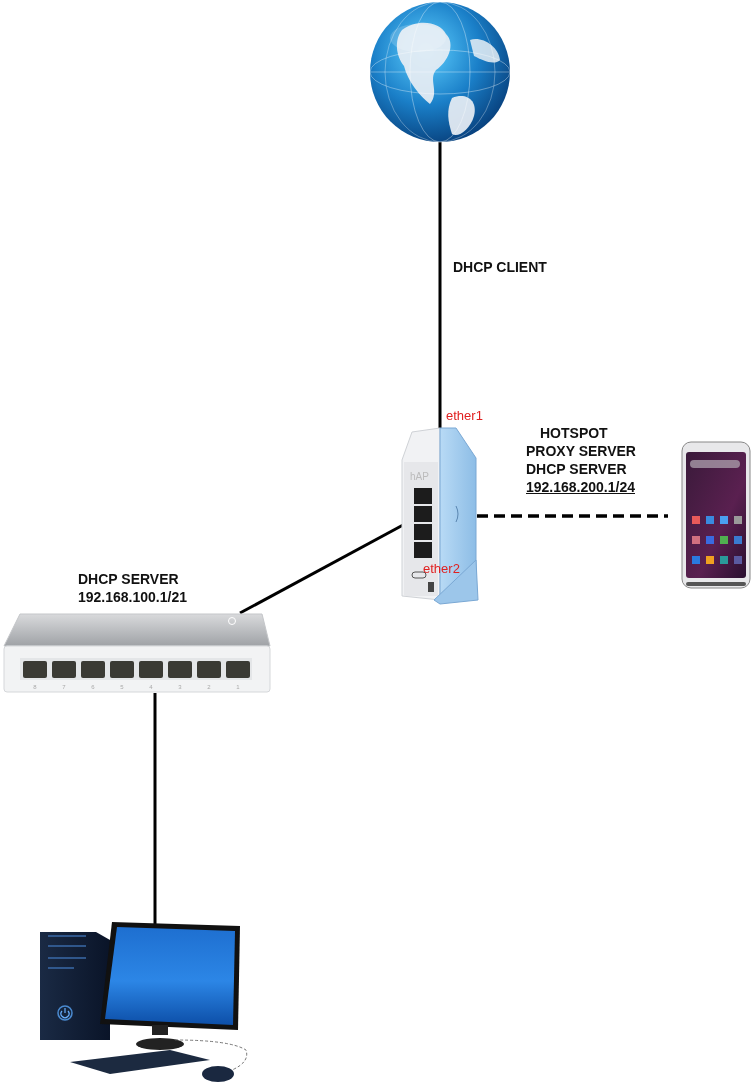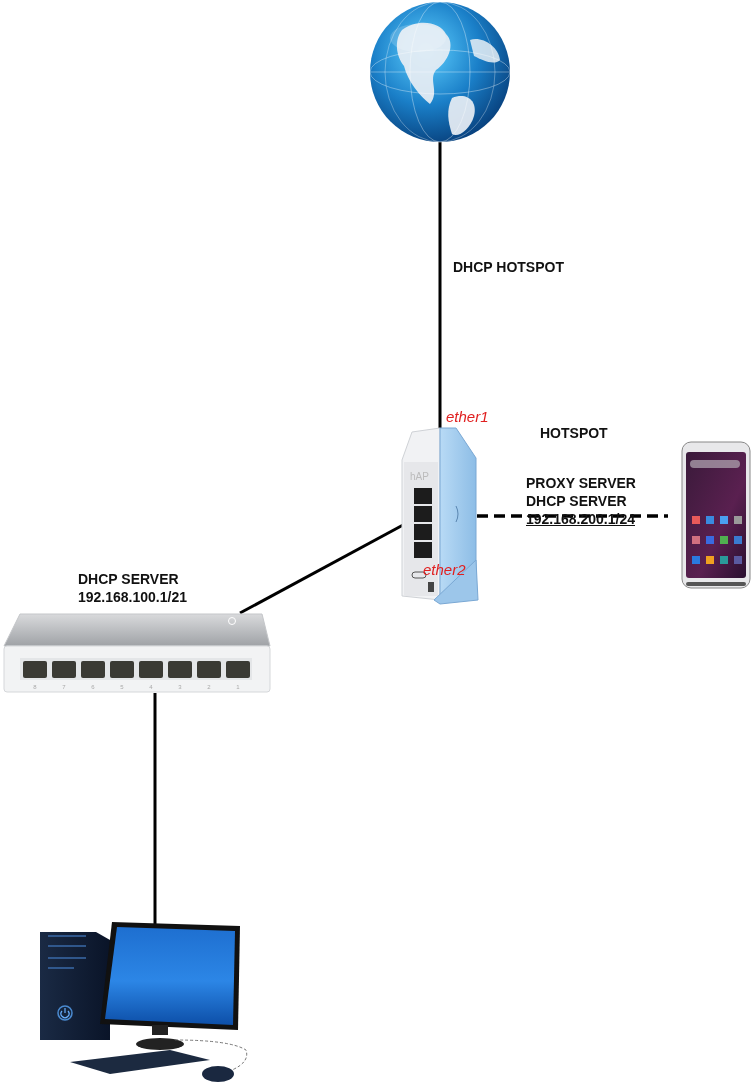--- a/index.html
+++ b/index.html
@@ -1,21 +1,21 @@
 <!DOCTYPE html>
 <html><head>
 <meta charset="utf-8">
 <style>
   html, body { margin: 0; padding: 0; background: #ffffff; }
   body { width: 752px; height: 1088px; position: relative; overflow: hidden;
          font-family: "Liberation Sans", sans-serif; }
   .canvas { position: absolute; left: 0; top: 0; width: 752px; height: 1088px; }
   .label { position: absolute; font-weight: bold; font-size: 14px; color: #111; line-height: 18px;
            font-family: "Liberation Sans", sans-serif; white-space: nowrap; }
-  .port-label { position: absolute; font-size: 15px; color: #e02020; font-family: "Liberation Sans", sans-serif; font-style: italic; }
+  .port-label { position: absolute; font-size: 13px; color: #e02020; font-family: "Liberation Sans", sans-serif; }
 </style>
 </head>
 <body>
 
 <svg class="canvas" viewBox="0 0 752 1088">
   <defs>
     <radialGradient id="globeGrad" cx="40%" cy="35%" r="70%">
       <stop offset="0%" stop-color="#5fd0ff"></stop>
       <stop offset="55%" stop-color="#1a7fc8"></stop>
       <stop offset="100%" stop-color="#073e7a"></stop>
@@ -136,28 +136,28 @@
     <path d="M112 922 L240 926 L238 1030 L100 1024 Z" fill="#111"></path>
     <path d="M117 927 L235 931 L233 1025 L105 1019 Z" fill="url(#screenGrad)"></path>
     <rect x="152" y="1025" width="16" height="10" fill="#222"></rect>
     <ellipse cx="160" cy="1044" rx="24" ry="6" fill="#222"></ellipse>
     <path d="M70 1062 L170 1050 L210 1060 L110 1074 Z" fill="#1c2a40"></path>
     <ellipse cx="218" cy="1074" rx="16" ry="8" fill="#1a2840"></ellipse>
     <path d="M175 1040 Q230 1040 246 1050 Q250 1062 232 1070" fill="none" stroke="#555" stroke-width="0.8" stroke-dasharray="3,2"></path>
   </g>
 </svg>
 
-<div class="label" style="left:453px; top:258px;">DHCP HOTSPOT</div>
+<div class="label" style="left:453px; top:258px;">DHCP CLIENT</div>
 
 <div class="port-label" style="left:446px; top:408px;">ether1</div>
 <div class="port-label" style="left:377px; top:561px;margin-left:46px;">ether2</div>
 
 <div style="position:absolute; left:526px; top:424px;">
   <div class="label" style="position:static;margin-left:14px;">HOTSPOT</div>
-  <div class="label" style="position:static;margin-top:32px;">PROXY SERVER</div>
+  <div class="label" style="position:static;">PROXY SERVER</div>
   <div class="label" style="position:static;">DHCP SERVER</div>
   <div class="label" style="position:static;text-decoration:underline;">192.168.200.1/24</div>
 </div>
 
 <div style="position:absolute; left:78px; top:570px;">
   <div class="label" style="position:static;">DHCP SERVER</div>
   <div class="label" style="position:static;">192.168.100.1/21</div>
 </div>
 
 </body></html>

